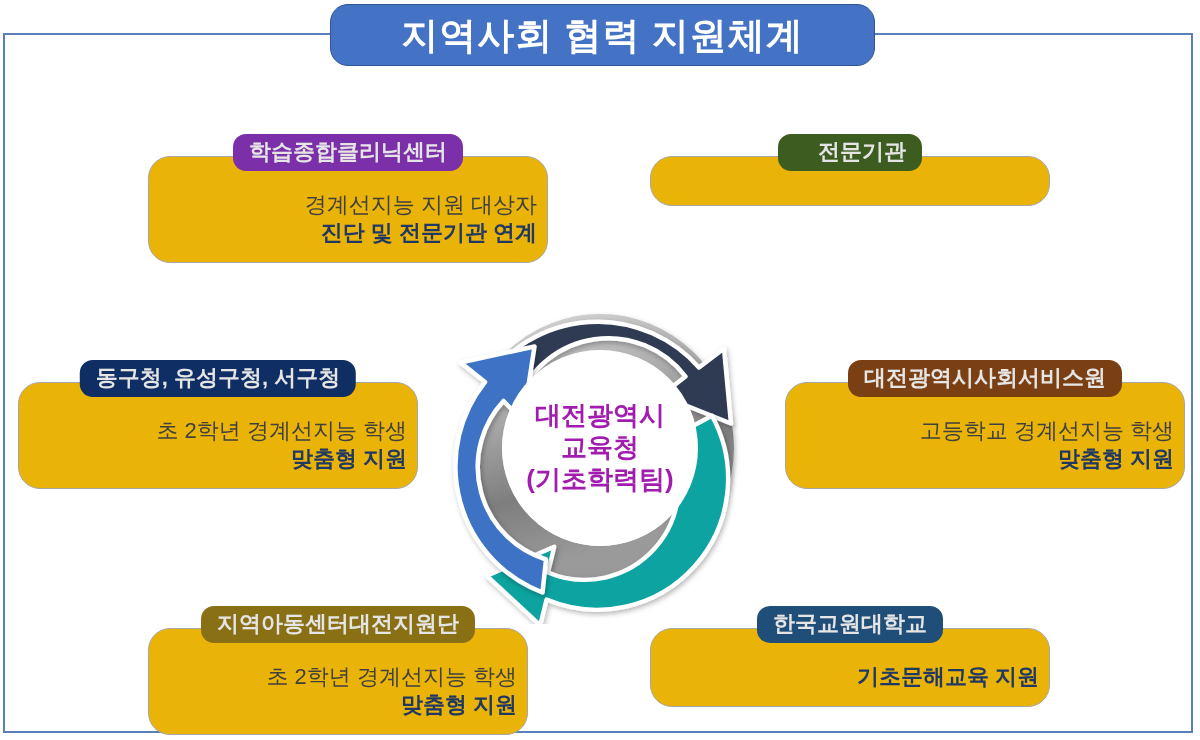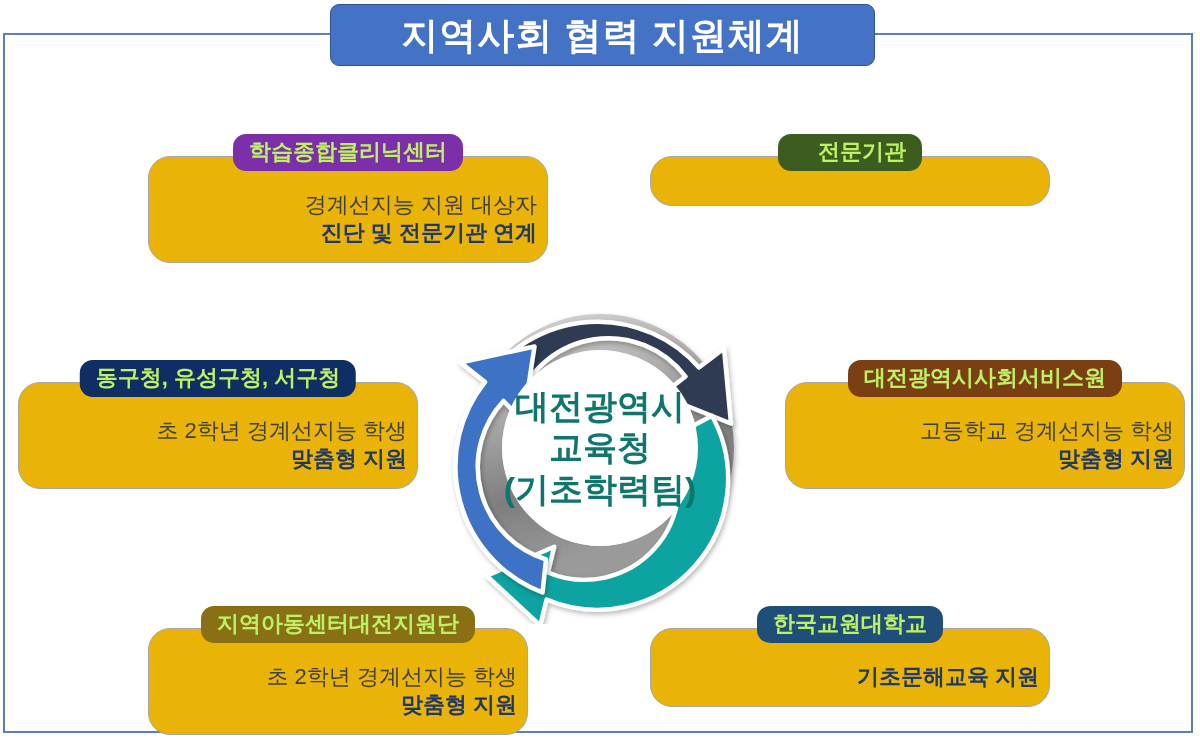--- a/index.html
+++ b/index.html
@@ -29,21 +29,21 @@
 
   
   #title-banner {
     position: absolute;
     left: 330px;
     top: 4px;
     width: 545px;
     height: 62px;
     background: #4472C4;
     border: 1px solid #2F5597;
-    border-radius: 9px;
+    border-radius: 18px;
     box-sizing: border-box;
     display: flex;
     align-items: center;
     justify-content: center;
     z-index: 20;
   }
   #title-banner .title-text {
     color: #ffffff;
     font-size: 37px;
     font-weight: bold;
@@ -82,21 +82,21 @@
     line-height: 1.3;
     white-space: nowrap;
   }
   .card-header {
     position: absolute;
     top: 0;
     left: 50%;
     transform: translateX(-50%);
     border-radius: 13px;
     padding: 6px 16px 7px 16px;
-    color: #bef264;
+    color: #e5e5e5;
     font-size: 22px;
     font-weight: bold;
     white-space: nowrap;
     z-index: 8;
     line-height: 1.1;
   }
 
   
   #card-clinic        { left: 148px; top: 134px; width: 400px; }
   #card-specialist    { left: 650px; top: 134px; width: 400px; }
@@ -120,22 +120,22 @@
     top: 0;
     width: 352px;
     height: 352px;
     display: flex;
     flex-direction: column;
     align-items: center;
     justify-content: center;
     pointer-events: none;
   }
   #cycle-label span {
-    color: #0f766e;
-    font-size: 34px;
+    color: #a21caf;
+    font-size: 26px;
     font-weight: bold;
     line-height: 1.22;
     white-space: nowrap;
     text-align: center;
   }
 </style>
 </head>
 <body>
 
 <div id="page-frame" style="border-color: rgb(91, 127, 184);"></div>

